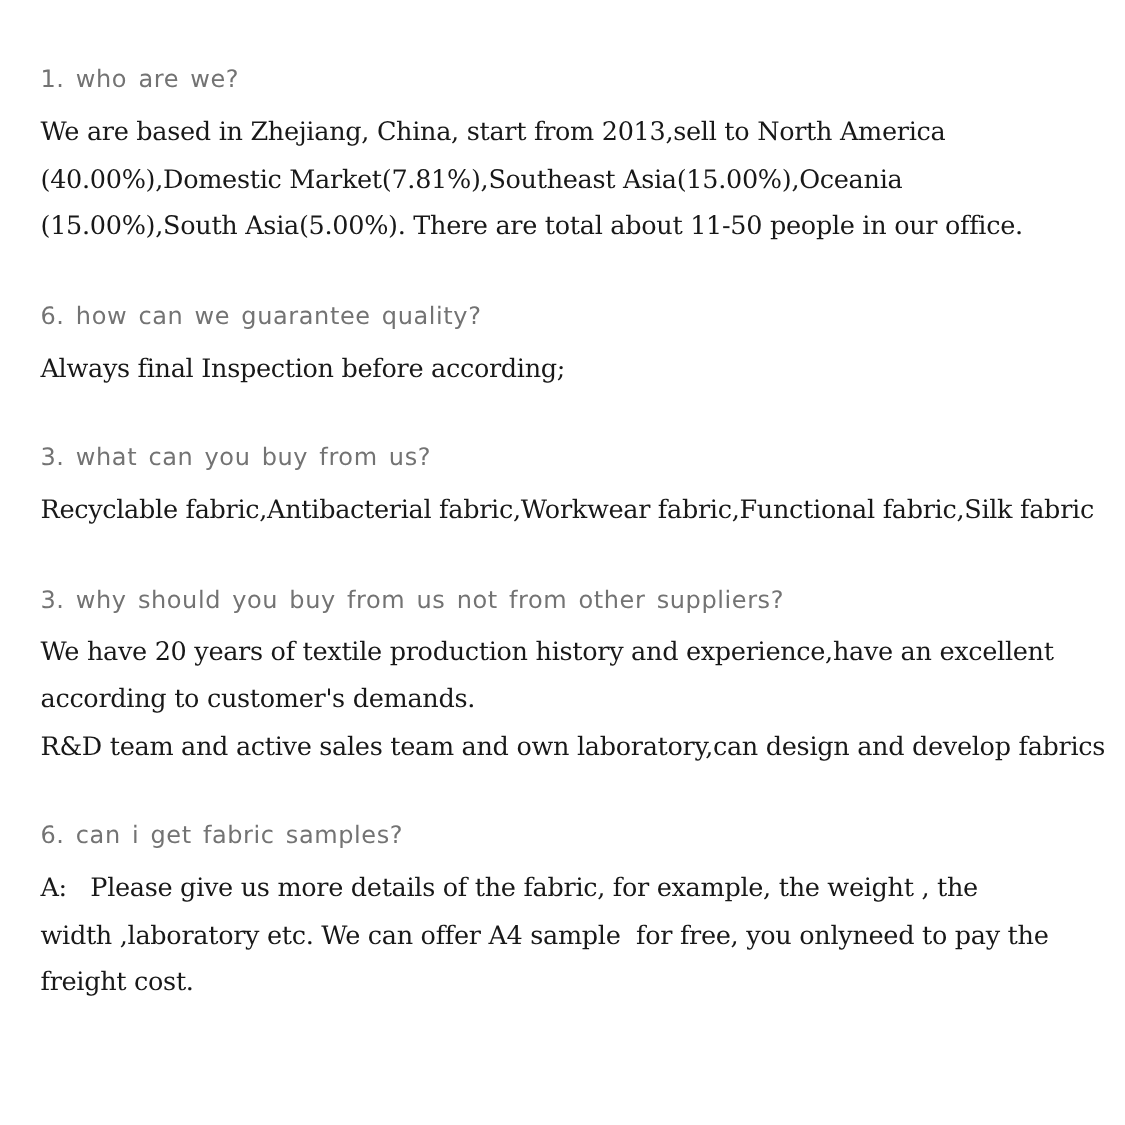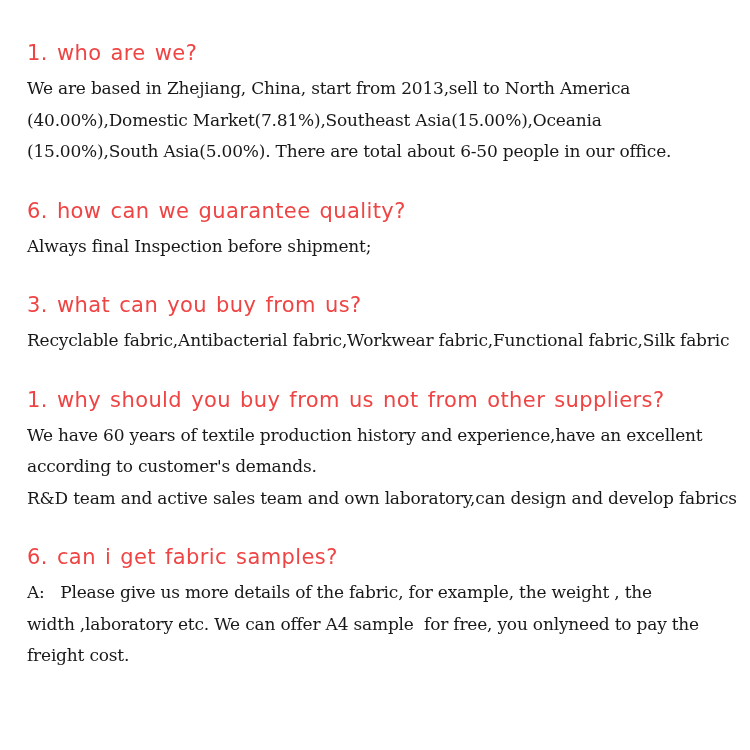--- a/index.html
+++ b/index.html
@@ -15,24 +15,24 @@
     overflow: hidden;
     box-sizing: border-box;
     padding: 41px 5px 0 27px;
   }
   .faq-section {
     margin: 0 0 31px 0;
   }
   .faq-question {
     margin: 0 0 8px 0;
     font-family: "DejaVu Sans", "Liberation Sans", sans-serif;
-    font-size: 21px;
+    font-size: 16px;
     line-height: 24px;
     font-weight: 400;
-    color: #ef4444;
+    color: #737373;
     letter-spacing: 0.4px;
     word-spacing: 2px;
     white-space: pre;
   }
   .faq-answer {
     margin: 0;
   }
   .faq-line {
     font-family: "DejaVu Serif", "Liberation Serif", serif;
     font-size: 17px;
@@ -45,42 +45,42 @@
 </head>
 <body>
 
 <div class="page">
 
   <section class="faq-section">
     <h2 class="faq-question">1. who are we?</h2>
     <div class="faq-answer">
       <div class="faq-line">We are based in Zhejiang, China, start from 2013,sell to North America</div>
       <div class="faq-line">(40.00%),Domestic Market(7.81%),Southeast Asia(15.00%),Oceania</div>
-      <div class="faq-line">(15.00%),South Asia(5.00%). There are total about 6-50 people in our office.</div>
+      <div class="faq-line">(15.00%),South Asia(5.00%). There are total about 11-50 people in our office.</div>
     </div>
   </section>
 
   <section class="faq-section">
     <h2 class="faq-question">6. how can we guarantee quality?</h2>
     <div class="faq-answer">
-      <div class="faq-line">Always final Inspection before shipment;</div>
+      <div class="faq-line">Always final Inspection before according;</div>
     </div>
   </section>
 
   <section class="faq-section">
     <h2 class="faq-question">3. what can you buy from us?</h2>
     <div class="faq-answer">
       <div class="faq-line">Recyclable fabric,Antibacterial fabric,Workwear fabric,Functional fabric,Silk fabric</div>
     </div>
   </section>
 
   <section class="faq-section">
-    <h2 class="faq-question">1. why should you buy from us not from other suppliers?</h2>
+    <h2 class="faq-question">3. why should you buy from us not from other suppliers?</h2>
     <div class="faq-answer">
-      <div class="faq-line">We have 60 years of textile production history and experience,have an excellent</div>
+      <div class="faq-line">We have 20 years of textile production history and experience,have an excellent</div>
       <div class="faq-line">according to customer's demands.</div>
       <div class="faq-line">R&amp;D team and active sales team and own laboratory,can design and develop fabrics</div>
     </div>
   </section>
 
   <section class="faq-section">
     <h2 class="faq-question">6. can i get fabric samples?</h2>
     <div class="faq-answer">
       <div class="faq-line">A:   Please give us more details of the fabric, for example, the weight , the</div>
       <div class="faq-line">width ,laboratory etc. We can offer A4 sample  for free, you onlyneed to pay the</div>

